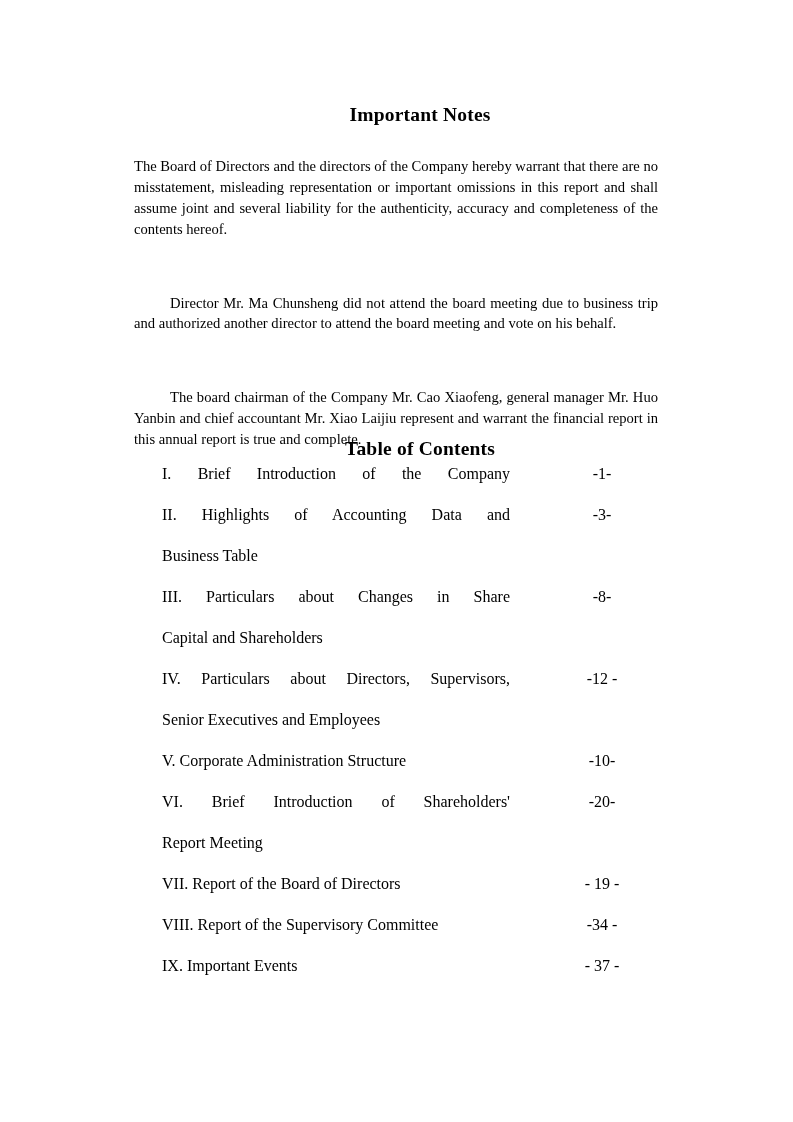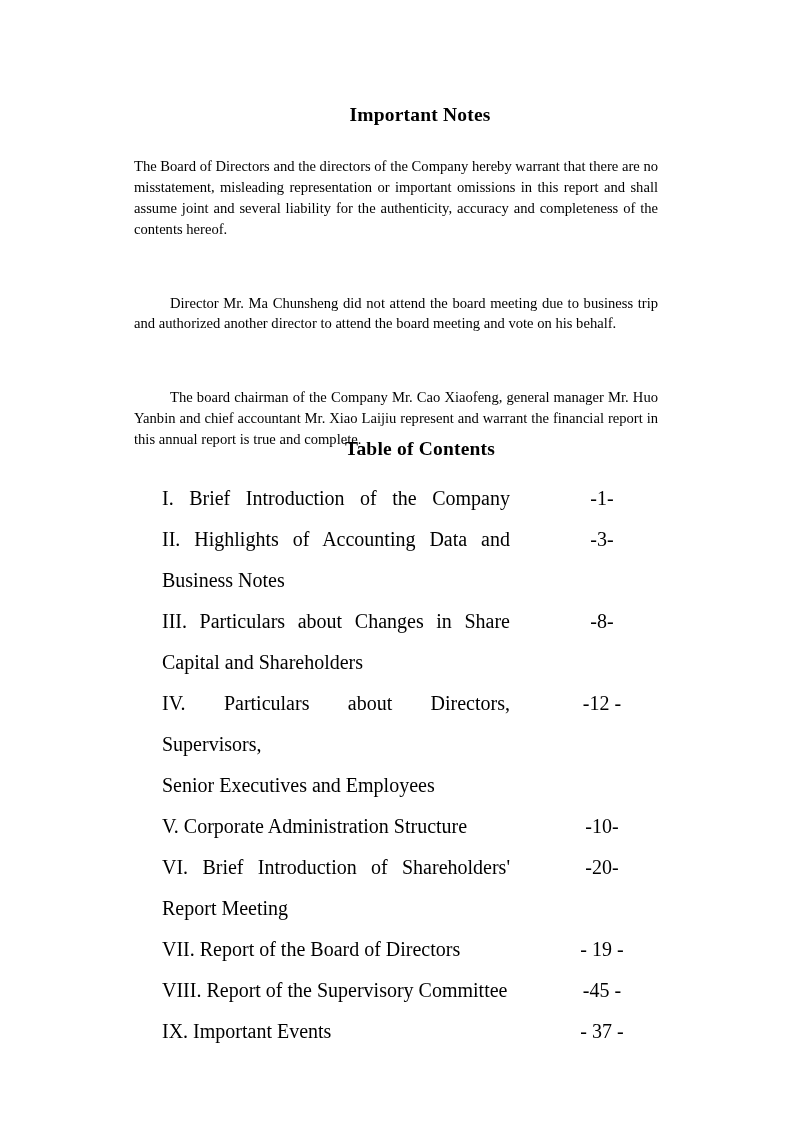--- a/index.html
+++ b/index.html
@@ -49,23 +49,23 @@
     margin: 16px;
     text-align: justify;
   }
   .body-para.indented { text-indent: 36px; }
   .para-gap { height: 20.9px; }
 
   
   .toc {
     position: absolute;
     left: 162px;
-    top: 478px;
+    top: 453px;
     width: 500px;
-    font-size: 20px;
+    font-size: 16px;
   }
   .toc-entry {
     position: relative;
     display: block;
     margin: 0 0 0 0;
   }
   .toc-title {
     display: block;
     width: 348px;
     line-height: 41px;
@@ -124,21 +124,21 @@
     <div class="toc-entry">
       <span class="toc-title justified">
         <span class="jline">I. Brief Introduction of the Company</span>
       </span>
       <span class="toc-page">-1-</span>
     </div>
 
     <div class="toc-entry">
       <span class="toc-title justified">
         <span class="jline">II. Highlights of Accounting Data and</span>
-        <span class="jline last">Business Notes</span>
+        <span class="jline last">Business Table</span>
       </span>
       <span class="toc-page">-3-</span>
     </div>
 
     <div class="toc-entry">
       <span class="toc-title justified">
         <span class="jline">III. Particulars about Changes in Share</span>
         <span class="jline last">Capital and Shareholders</span>
       </span>
       <span class="toc-page">-8-</span>
@@ -171,21 +171,21 @@
       <span class="toc-title justified">
         <span class="jline last">VII. Report of the Board of Directors</span>
       </span>
       <span class="toc-page">- 19 -</span>
     </div>
 
     <div class="toc-entry">
       <span class="toc-title justified">
         <span class="jline last">VIII. Report of the Supervisory Committee</span>
       </span>
-      <span class="toc-page">-45 -</span>
+      <span class="toc-page">-34 -</span>
     </div>
 
     <div class="toc-entry">
       <span class="toc-title justified">
         <span class="jline last">IX. Important Events</span>
       </span>
       <span class="toc-page">- 37 -</span>
     </div>
 
   </div>

